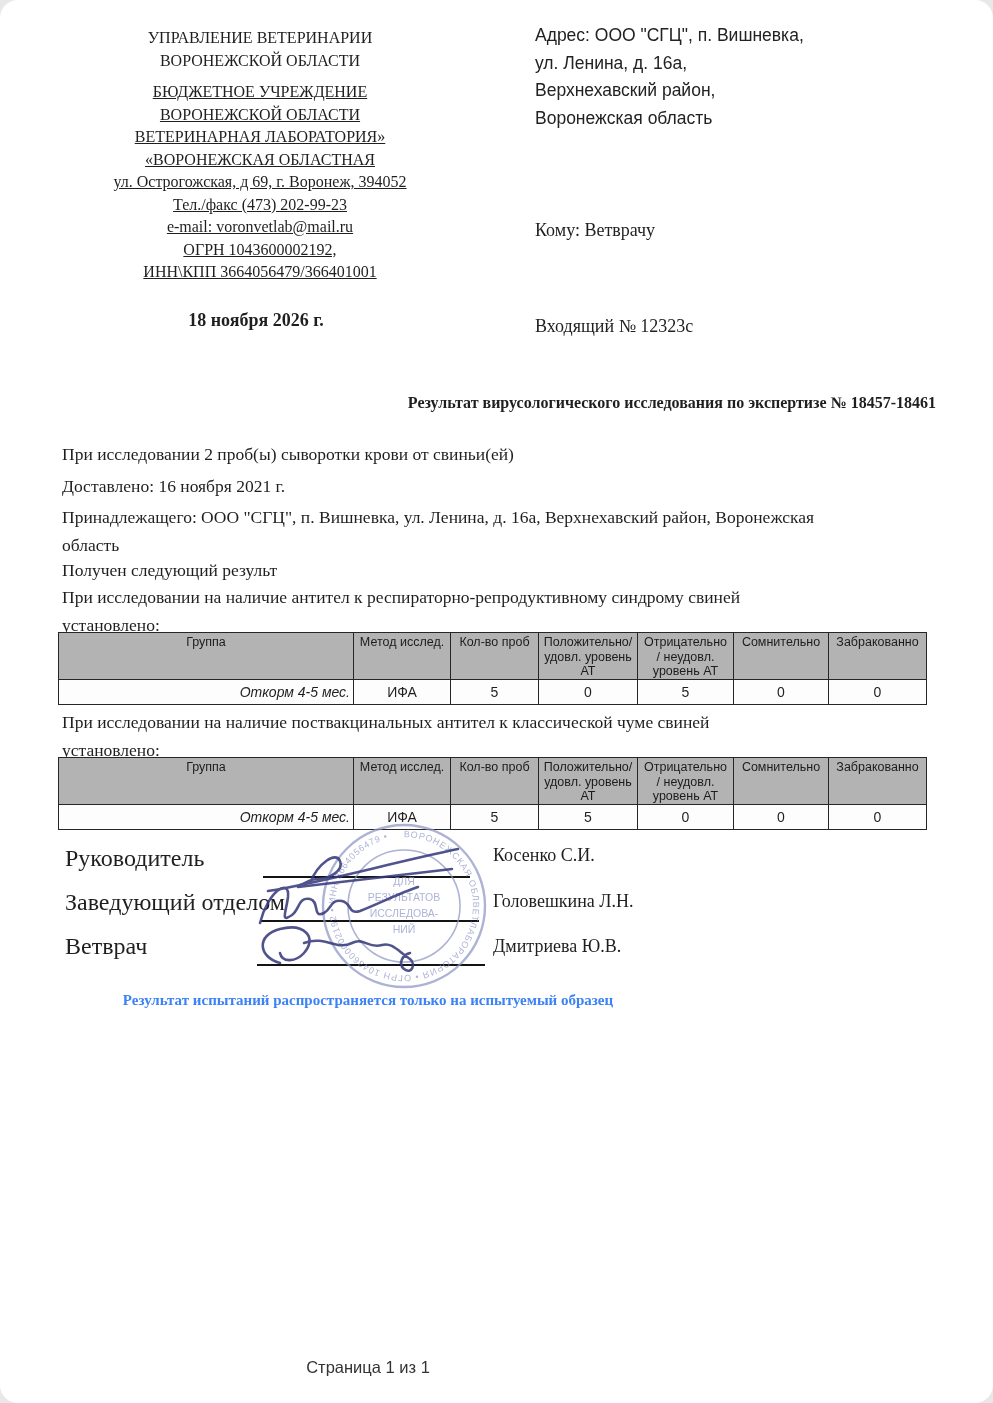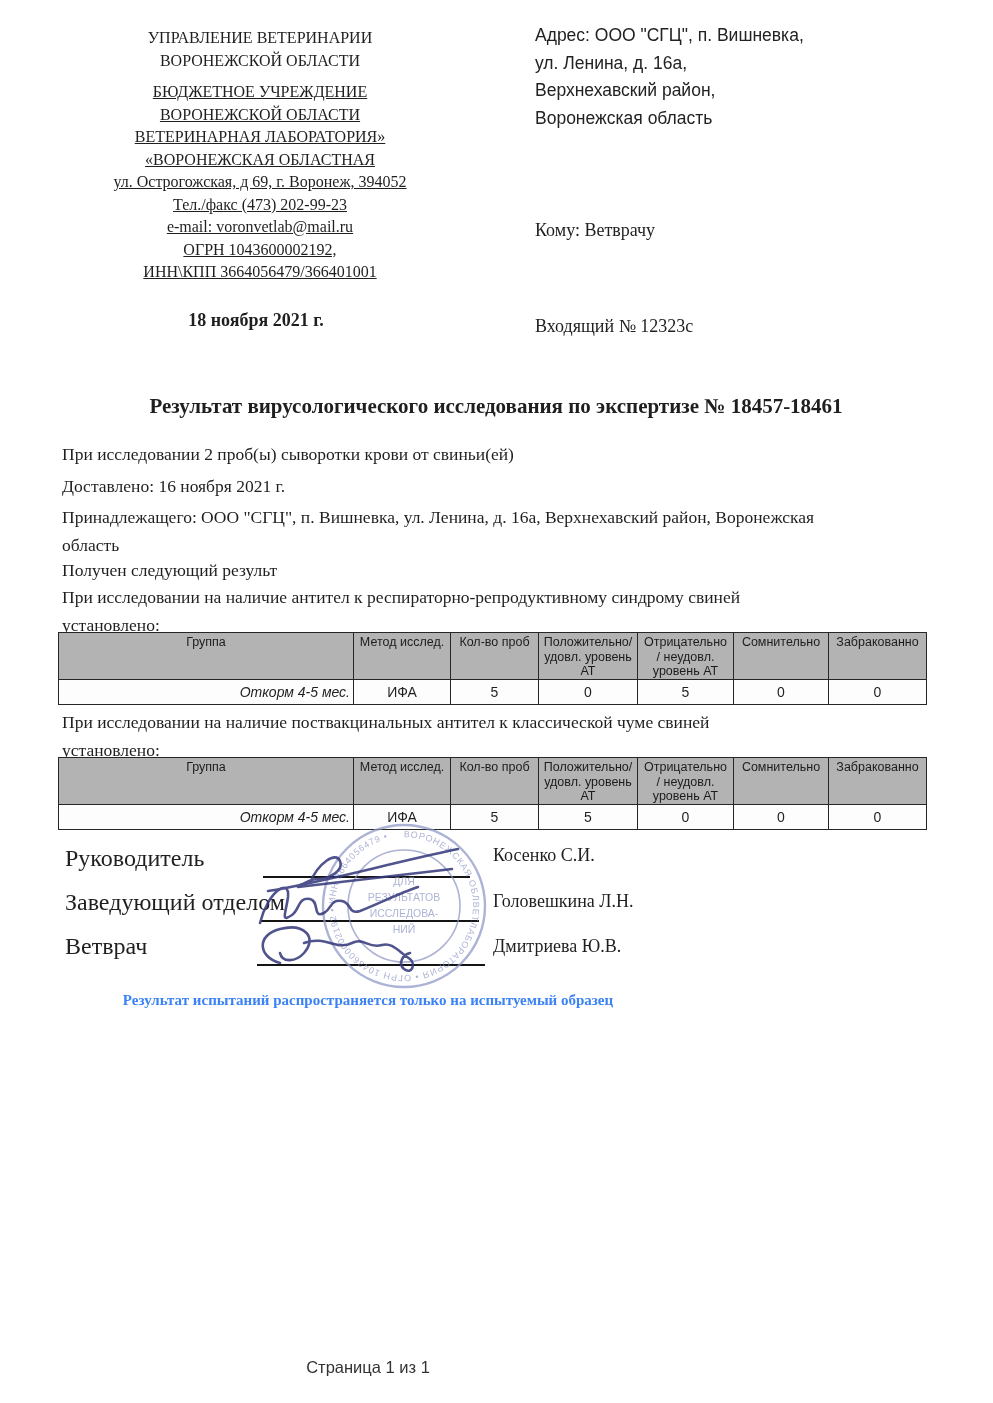--- a/index.html
+++ b/index.html
@@ -3,34 +3,35 @@
 <meta charset="utf-8">
 <style>
   html,body{margin:0;padding:0;background:#e8e8e8;}
   .page{
     position:relative;
     width:993px;height:1403px;
     background:#ffffff;
     overflow:hidden;
     font-family:"Liberation Serif", serif;
     color:#1f1f1f;
+    border-radius:18px;
   }
   .abs{position:absolute;}
 
   
   .org-block{left:60px;top:26px;width:400px;text-align:center;font-size:16px;line-height:23px;}
   .org-sub{margin-top:9px;line-height:22.5px;text-decoration:underline;}
   .doc-date{left:60px;top:310px;width:392px;text-align:center;font-size:18px;font-weight:bold;}
 
   
   .addr-block{left:535px;top:22px;width:430px;font-family:"Liberation Sans",sans-serif;font-size:17.5px;line-height:27.5px;color:#222;}
   .to-line{left:535px;top:220px;font-size:18px;}
   .incoming-line{left:535px;top:316px;font-size:18px;}
 
-  .doc-title{left:56px;top:394px;width:880px;text-align:center;font-size:21px;font-weight:bold;}
+  .doc-title{left:56px;top:394px;width:880px;text-align:right;font-size:16px;font-weight:bold;}
 
   .para{left:62px;width:876px;font-size:17.5px;line-height:27.5px;}
   .p1{top:441px;} .p2{top:473px;} .p3{top:504px;} .p4{top:557px;}
   .intro1{top:584px;} .intro2{top:709px;}
 
   table.res{
     border-collapse:collapse;table-layout:fixed;width:868px;
     font-family:"Liberation Sans",sans-serif;
   }
   .tbl1{left:58px;top:632px;} .tbl2{left:58px;top:757px;}
@@ -75,21 +76,21 @@
         <div>ВОРОНЕЖСКОЙ ОБЛАСТИ</div>
         <div>ВЕТЕРИНАРНАЯ ЛАБОРАТОРИЯ»</div>
         <div>«ВОРОНЕЖСКАЯ ОБЛАСТНАЯ</div>
         <div>ул. Острогожская, д 69, г. Воронеж, 394052</div>
         <div>Тел./факс (473) 202-99-23</div>
         <div>e-mail: voronvetlab@mail.ru</div>
         <div>ОГРН 1043600002192,</div>
         <div>ИНН\КПП 3664056479/366401001</div>
       </div>
   </div>
-  <div class="abs doc-date">18 ноября 2021 г.</div>
+  <div class="abs doc-date">18 ноября 2026 г.</div>
 
   <div class="abs addr-block">
 
   <div>Адрес: ООО "СГЦ", п. Вишневка,</div>
       <div>ул. Ленина, д. 16а,</div>
       <div>Верхнехавский район,</div>
       <div>Воронежская область</div>
     </div>
   <div class="abs to-line">Кому: Ветврачу</div>
   <div class="abs incoming-line">Входящий № 12323с</div>

